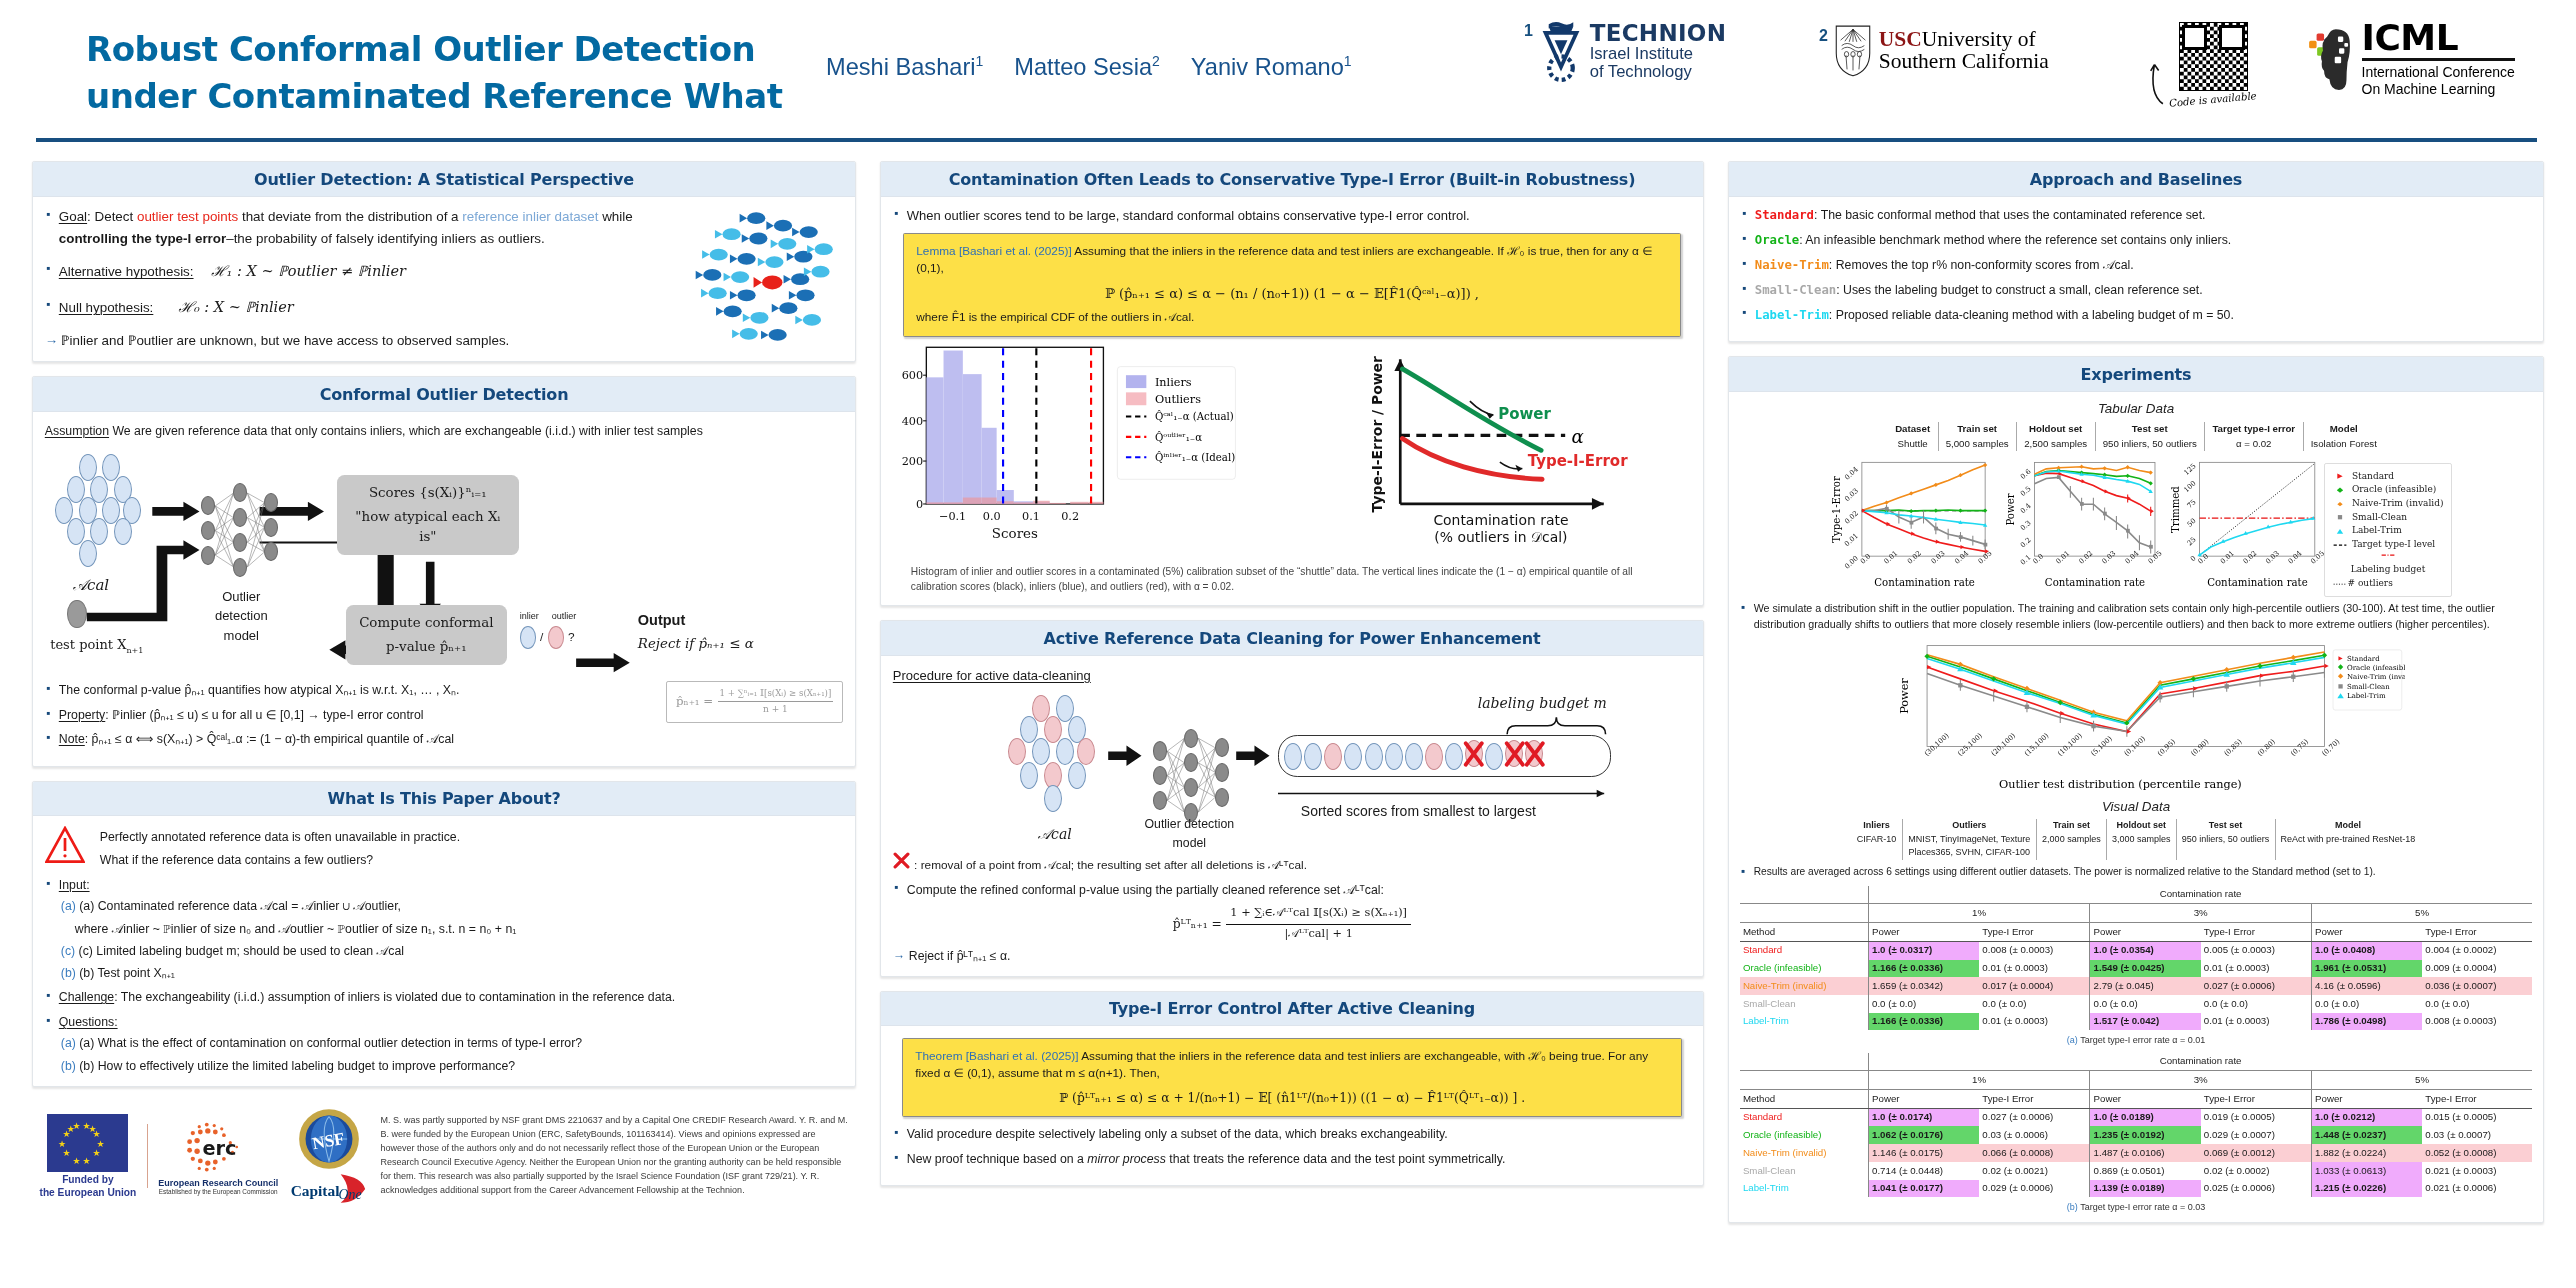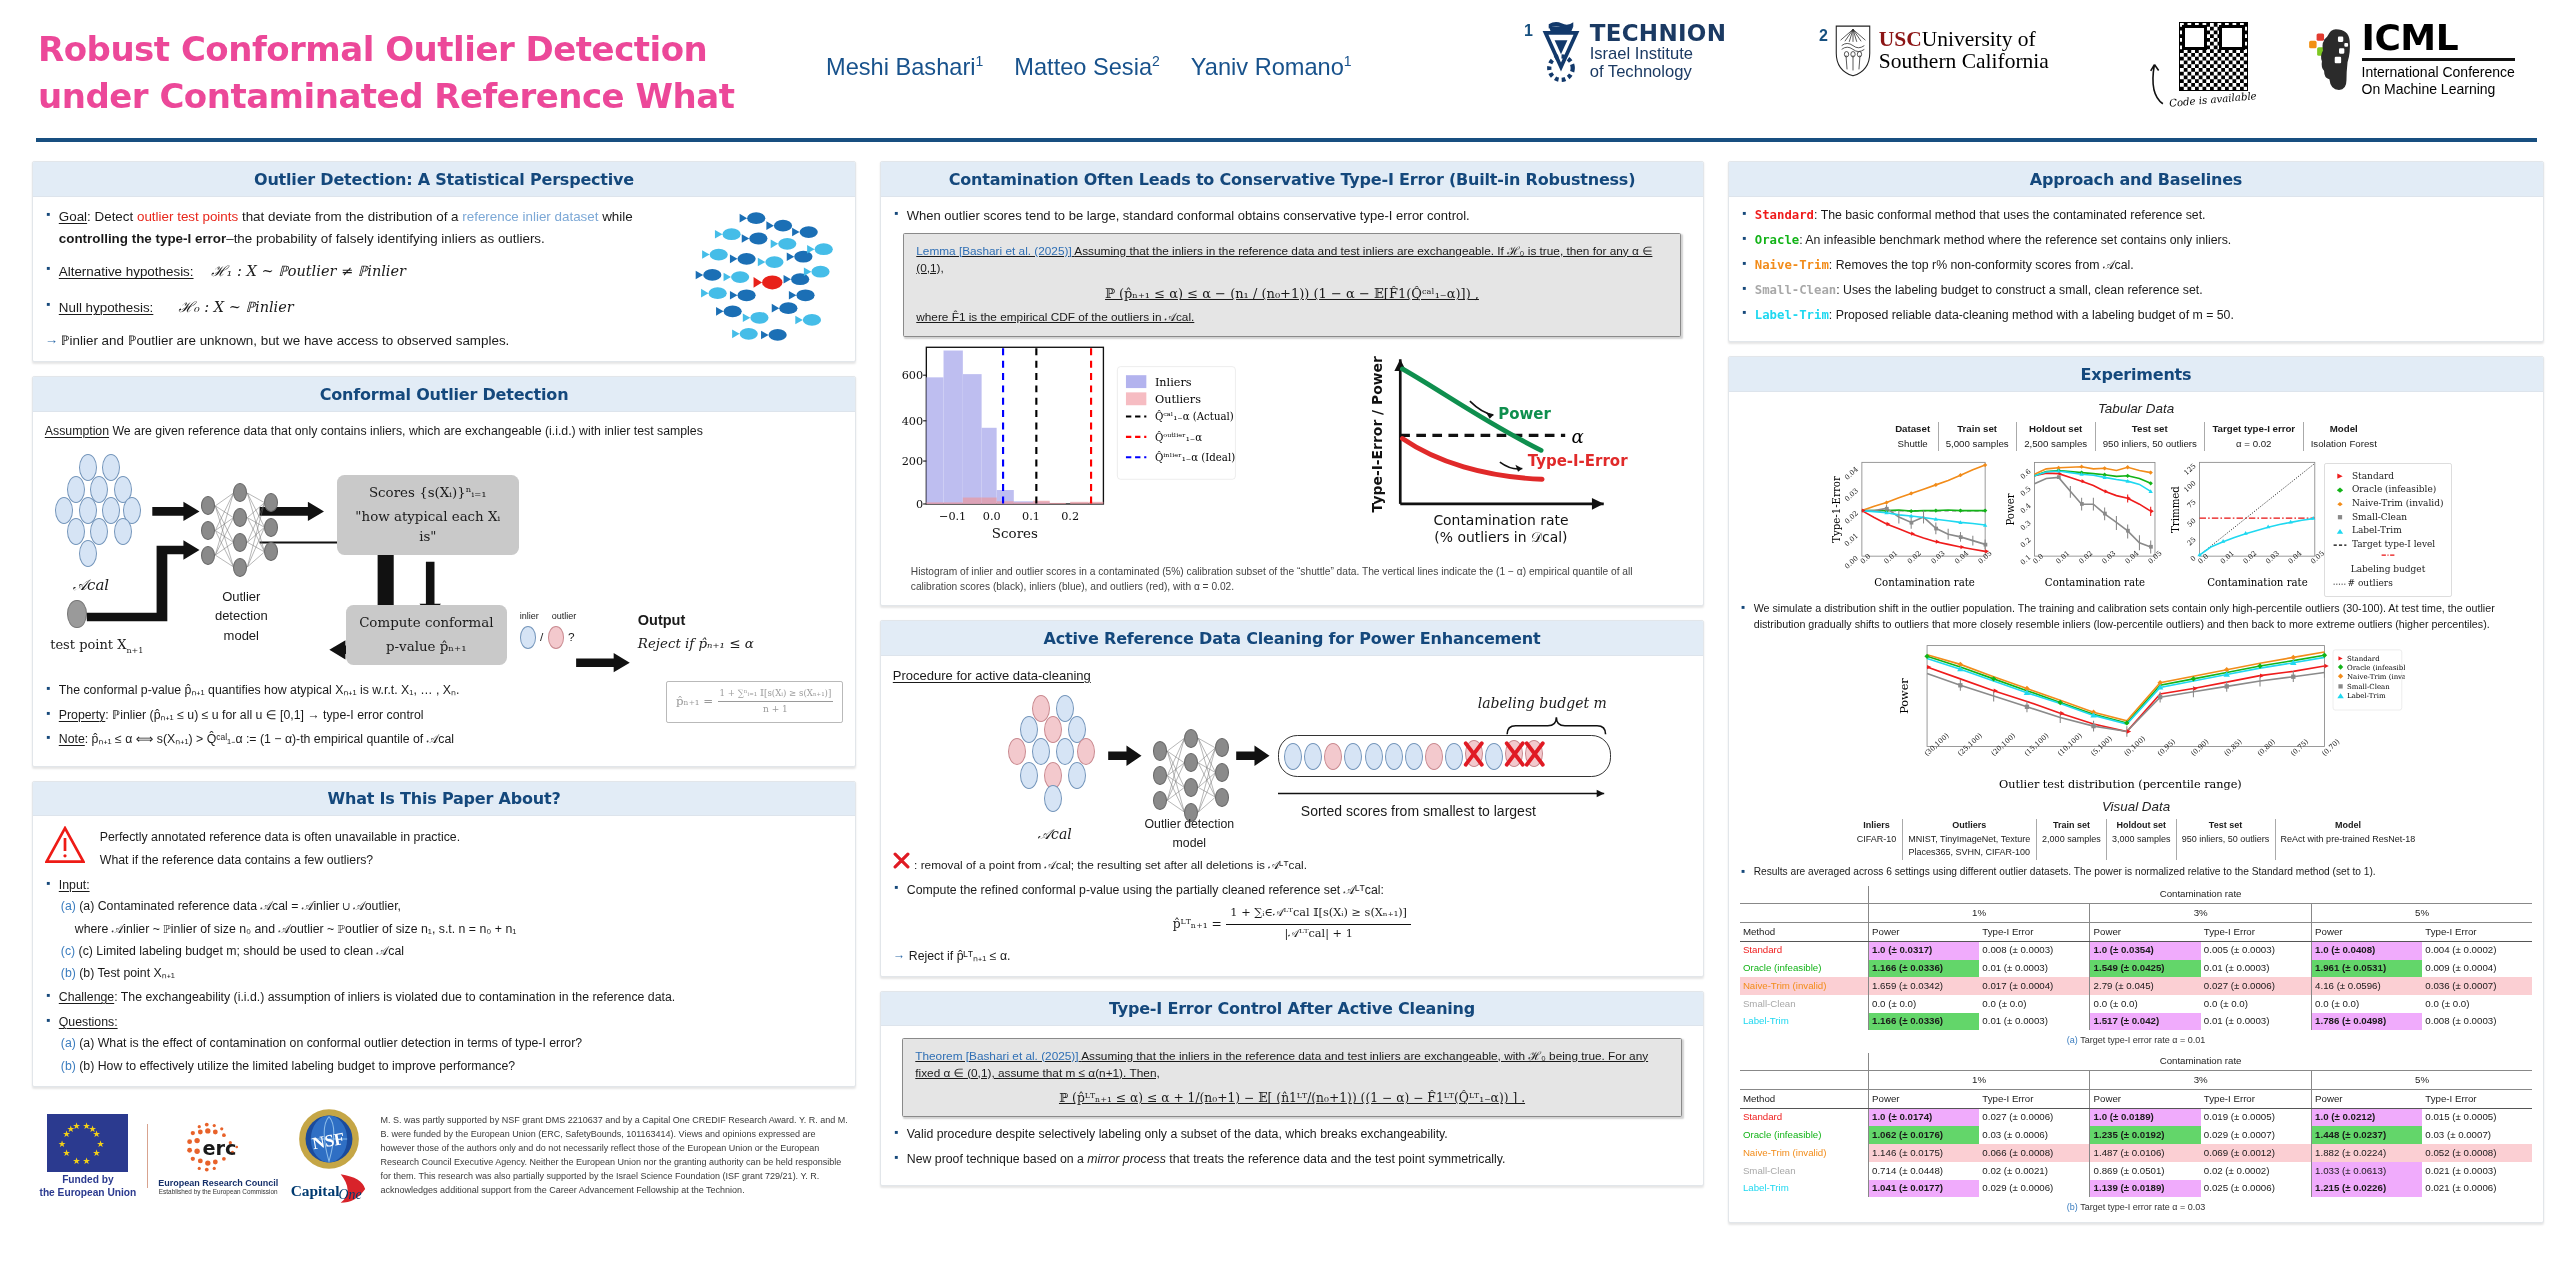--- a/index.html
+++ b/index.html
@@ -11,22 +11,23 @@
     position: relative;
   }
   
   #header { position: absolute; left: 0; top: 0; width: 2576px; height: 149px; }
   #title-block { position: absolute; left: 38px; top: 26px; width: 751px; }
   .poster-title {
     font-family: "DejaVu Sans", sans-serif;
     font-weight: bold;
     font-size: 34px;
     line-height: 1.38;
-    color: #ec4899;
+    color: #0369a1;
     letter-spacing: -0.5px;
+    margin-left: 48px;
   }
   #authors { position: absolute; left: 826px; top: 53px; display: flex; gap: 31px; align-items: flex-start; }
   .author {
     font-size: 23.6px; color: #18528c; white-space: nowrap;
     font-family: "Liberation Sans", sans-serif;
   }
   .author sup { font-size: 14px; }
   .logos { position: absolute; top: 16px; display: flex; align-items: center; }
   
   #logo-technion { left: 1524px; top: 19.3px; display: flex; align-items: center; gap: 5.4px; }
@@ -96,21 +97,21 @@
   }
   .u { text-decoration: underline; text-decoration-thickness: 1.1px; text-underline-offset: 2.1px; }
   .red { color: #e8261b; }
   .lblue { color: #7ca8d6; }
   .bold { font-weight: bold; }
   .arrowline { position: relative; padding-left: 16px; margin-top: 3.2px; }
   .arrowline::before { content: "→"; position: absolute; left: 0; top: -0.5px; color: #2d6aa8; }
   .mono { font-family: "DejaVu Sans Mono", monospace; font-weight: bold; }
   .mth { font-family: "DejaVu Serif", serif; font-style: italic; }
   .cap { font-size: 10.2px; color: #444; line-height: 1.45; }
-  .boxed { border: 1.1px solid #8a8a8a; background: #e5e5e5; border-radius: 1.6px; padding: 8.6px 11.8px; box-shadow: 1.1px 1.1px 1.6px rgba(0,0,0,.18); text-decoration: underline; }
+  .boxed { border: 1.1px solid #8a8a8a; background: #fde047; border-radius: 1.6px; padding: 8.6px 11.8px; box-shadow: 1.1px 1.1px 1.6px rgba(0,0,0,.18); }
   .ctr { text-align: center; }
   .eq { font-family: "DejaVu Serif", serif; font-size: 14px; }
   sub, sup { font-size: 0.62em; }
 
   
   .fish-wrap { position: relative; width: 150px; height: 140px; }
 
   
   .flow { position: relative; }
   .dot-cloud { position: relative; }

